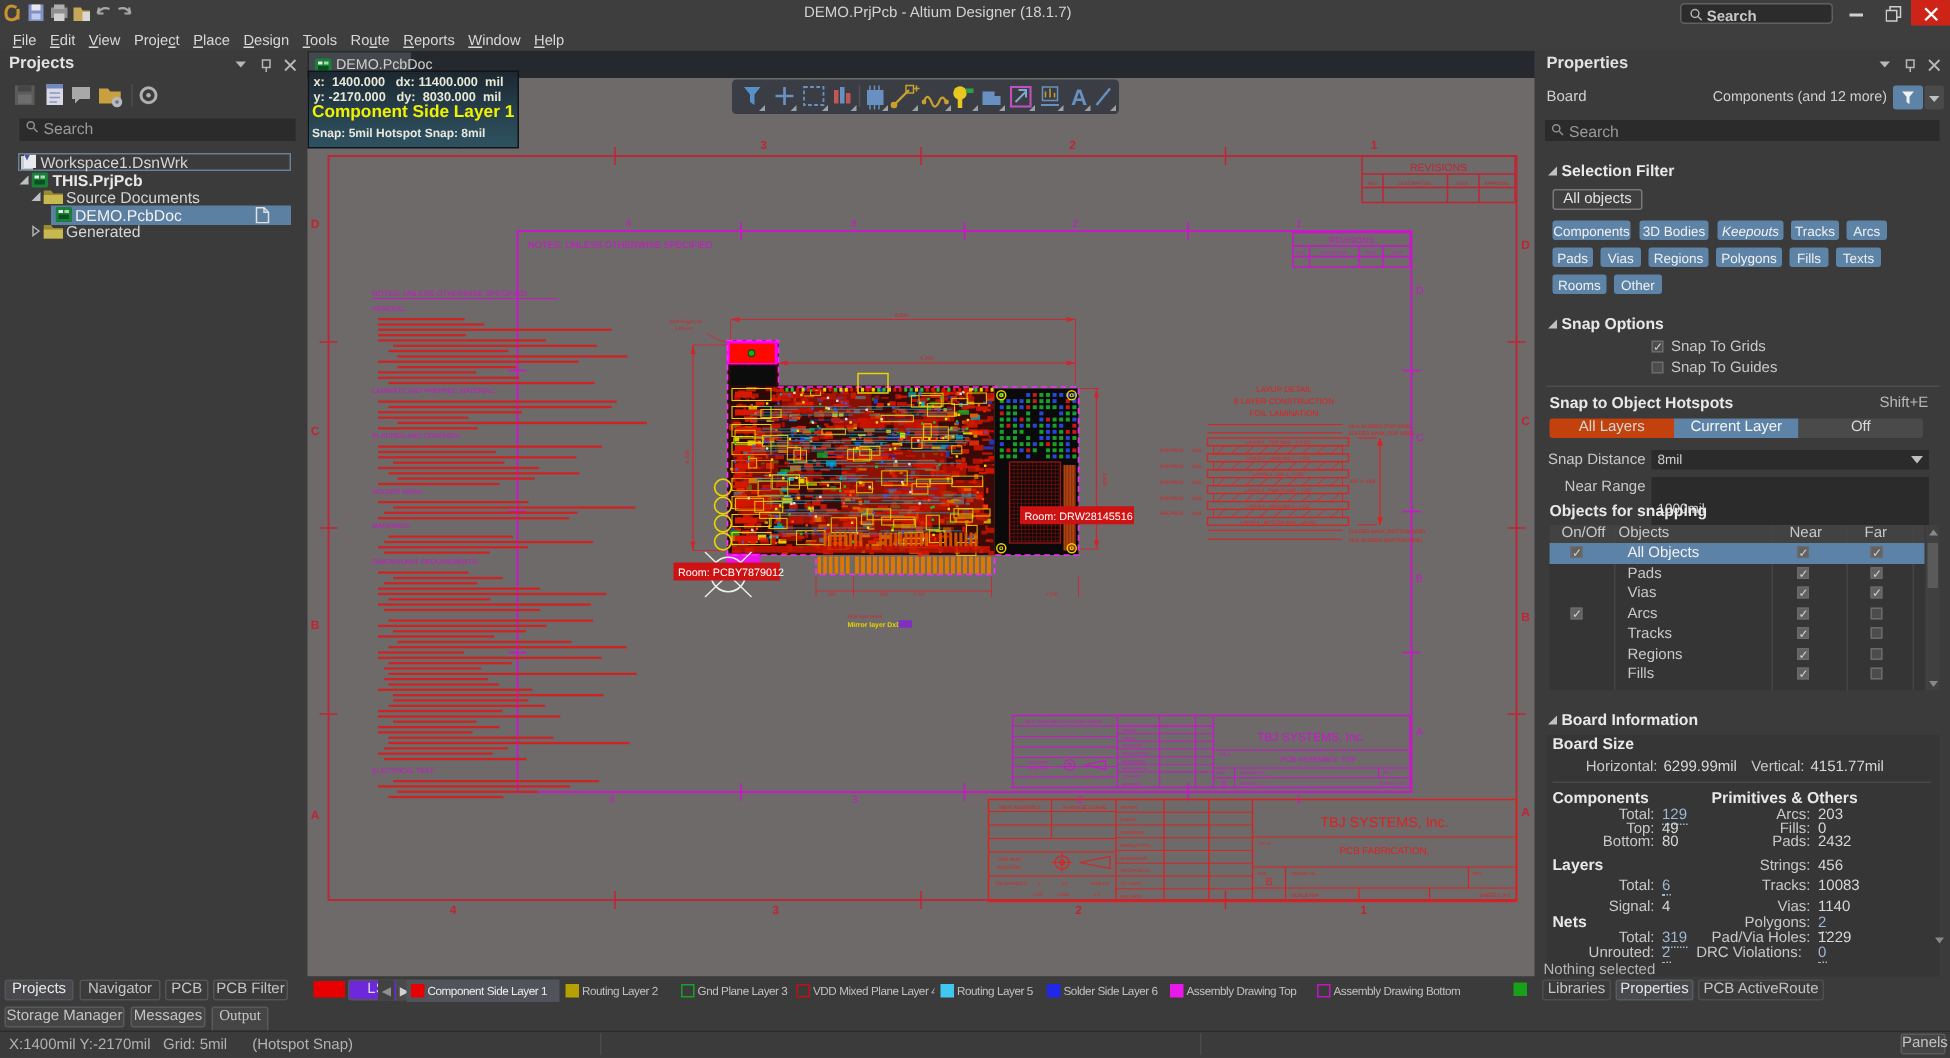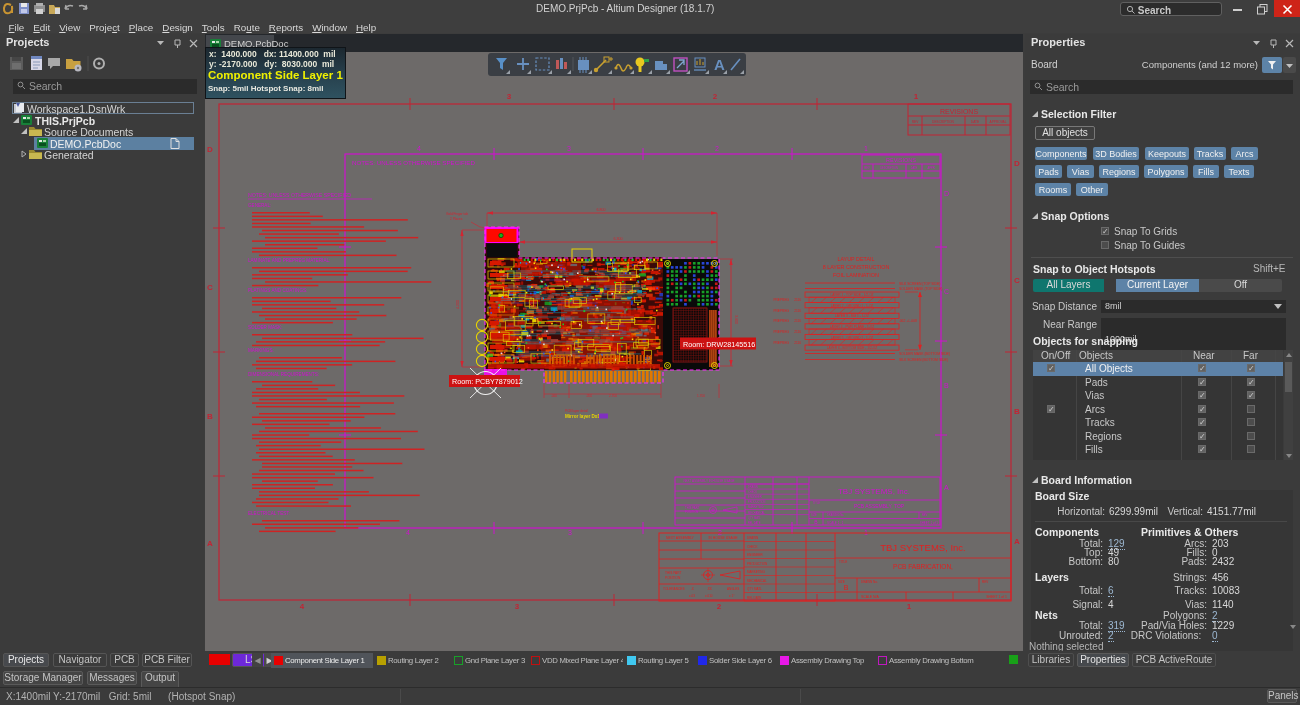--- a/index.html
+++ b/index.html
@@ -2237,21 +2237,21 @@
         <circle cx="3.5" cy="3.5" r="2.4" stroke="#909090" fill="none"></circle>
         <line x1="5.5" y1="5.5" x2="8" y2="8" stroke="#909090"></line>
       </svg> Search</div>
 <svg class="abs" style="left:6px;top:76px" width="8" height="8">
       <path d="M7 1 L7 7 L1 7 z" fill="#c0c0c0"></path>
     </svg>
     <div class="sechead" style="left:16px;top:74px;">Selection Filter</div>
     <div class="abs" style="left:10px;top:92px;width:60px;height:14px;background:#3f3f3f;border:1px solid #787878;border-radius:2px;color:#e0e0e0;font-size:10px;text-align:center;">All objects</div>
     <div class="bluebtn" style="left:10px;top:113px;width:52px;">Components</div>
 <div class="bluebtn" style="left:68px;top:113px;width:46px;">3D Bodies</div>
-<div class="bluebtn" style="left:120px;top:113px;width:44px;">Keepouts</div>
+<div class="bluebtn" style="left:120px;top:113px;width:44px;font-style:italic;">Keepouts</div>
 <div class="bluebtn" style="left:169px;top:113px;width:32px;">Tracks</div>
 <div class="bluebtn" style="left:206px;top:113px;width:27px;">Arcs</div>
 <div class="bluebtn" style="left:10px;top:131px;width:27px;">Pads</div>
 <div class="bluebtn" style="left:42px;top:131px;width:27px;">Vias</div>
 <div class="bluebtn" style="left:74px;top:131px;width:40px;">Regions</div>
 <div class="bluebtn" style="left:119px;top:131px;width:44px;">Polygons</div>
 <div class="bluebtn" style="left:168px;top:131px;width:26px;">Fills</div>
 <div class="bluebtn" style="left:199px;top:131px;width:30px;">Texts</div>
 <div class="bluebtn" style="left:10px;top:149px;width:36px;">Rooms</div>
 <div class="bluebtn" style="left:51px;top:149px;width:32px;">Other</div>
@@ -2259,21 +2259,21 @@
       <path d="M7 1 L7 7 L1 7 z" fill="#c0c0c0"></path>
     </svg>
     <div class="sechead" style="left:16px;top:176px;">Snap Options</div>
     <div class="cb" style="left:76px;top:193px;">✓</div>
     <div class="lbl" style="left:89px;top:192px;">Snap To Grids</div>
     <div class="cb" style="left:76px;top:207px;"></div>
     <div class="lbl" style="left:89px;top:206px;">Snap To Guides</div>
     <div class="abs" style="left:6px;top:223px;width:262px;height:1px;background:#4e4e4e;"></div>
     <div class="sechead" style="left:8px;top:229px;">Snap to Object Hotspots</div>
     <div class="lbl" style="left:228px;top:229px;color:#b8b8b8;">Shift+E</div>
-    <div class="abs" style="left:8px;top:245px;width:71px;height:13px;background:#0f766e;color:#d8d8d8;font-size:10px;text-align:center;border-radius:2px 0 0 2px;">All Layers</div>
+    <div class="abs" style="left:8px;top:245px;width:83px;height:13px;background:#c2410c;color:#d8d8d8;font-size:10px;text-align:center;border-radius:2px 0 0 2px;">All Layers</div>
     <div class="abs" style="left:91px;top:245px;width:83px;height:13px;background:#5d83a7;color:#f4f4f4;font-size:10px;text-align:center;">Current Layer</div>
     <div class="abs" style="left:174px;top:245px;width:83px;height:13px;background:#4a4a4a;color:#d8d8d8;font-size:10px;text-align:center;border-radius:0 2px 2px 0;">Off</div>
     <div class="lbl" style="left:2px;top:267px;width:70px;text-align:right;">Snap Distance</div>
     <div class="abs well" style="left:76px;top:266px;width:185px;height:13px;padding:1px 4px;font-size:9px;color:#d0d0d0;">8mil<svg class="abs" style="right:3px;top:4px" width="9" height="7">
         <path d="M0 0 l4 5 l4 -5 z" fill="#c0c0c0"></path>
       </svg></div>
     <div class="lbl" style="left:2px;top:285px;width:70px;text-align:right;">Near Range</div>
     <div class="abs well" style="left:76px;top:284px;width:185px;height:13px;padding:16px 4px;font-size:9px;color:#d0d0d0;">1000mil</div>
     <div class="sechead" style="left:8px;top:301px;">Objects for snapping</div>
     <div class="abs" style="left:8px;top:316px;width:250px;height:110px;background:#353535;font-size:10px;color:#c8c8c8;">
@@ -2386,20 +2386,20 @@
 <div class="ltab" style="left:451px;top:653px;color:#c0c0c0;width:76px;"><span class="sw" style="border:1.5px solid #18a028;"></span>Gnd Plane Layer 3</div>
 <div class="ltab" style="left:528px;top:653px;color:#c0c0c0;width:95px;"><span class="sw" style="border:1.5px solid #c01010;"></span>VDD Mixed Plane Layer 4</div>
 <div class="ltab" style="left:624px;top:653px;color:#c0c0c0;width:70px;"><span class="sw" style="background:#40c8f0;"></span>Routing Layer 5</div>
 <div class="ltab" style="left:695px;top:653px;color:#c0c0c0;width:81px;"><span class="sw" style="background:#2028e8;"></span>Solder Side Layer 6</div>
 <div class="ltab" style="left:777px;top:653px;color:#c0c0c0;width:97px;"><span class="sw" style="background:#e818e8;"></span>Assembly Drawing Top</div>
 <div class="ltab" style="left:875px;top:653px;color:#c0c0c0;width:122px;"><span class="sw" style="border:1.5px solid #c018c0;"></span>Assembly Drawing Bottom</div>
 <div class="abs" style="left:1009px;top:655px;width:9px;height:9px;background:#18a018;"></div>
 <div class="abs" style="left:0;top:669px;width:1300px;height:18px;background:#3b3b3b;"></div>
 <div class="tab" style="left:3px;top:671px;width:80px;height:14px;background:#454545;border-color:#5a5a5a;">Storage Manager</div>
 <div class="tab" style="left:87px;top:671px;width:50px;height:14px;background:#454545;border-color:#5a5a5a;">Messages</div>
-<div class="tab" style="left:141px;top:671px;width:38px;height:26px;background:#454545;border-color:#5a5a5a;">Output</div>
+<div class="tab" style="left:141px;top:671px;width:38px;height:26px;background:#454545;border-color:#5a5a5a;font-family:Liberation Serif, serif;">Output</div>
 <div class="abs" style="left:0;top:687px;width:1300px;height:18px;background:#3b3b3b;border-top:1px solid #2c2c2c;"></div>
 <div class="abs" style="left:6px;top:691px;color:#b2b2b2;font-size:10px;">X:1400mil Y:-2170mil&nbsp;&nbsp;&nbsp;Grid: 5mil&nbsp;&nbsp;&nbsp;&nbsp;&nbsp;&nbsp;(Hotspot Snap)</div>
 <div class="abs" style="left:400px;top:689px;width:1px;height:14px;background:#4a4a4a;"></div>
 <div class="abs" style="left:800px;top:689px;width:1px;height:14px;background:#4a4a4a;"></div>
 <div class="tab" style="left:1028px;top:653px;width:46px;height:14px;border-color:#4e4e4e;">Libraries</div>
 <div class="tab" style="left:1077px;top:653px;width:52px;height:14px;background:#46494d;border-color:#5a5a5a;color:#e4e4e4;">Properties</div>
 <div class="tab" style="left:1132px;top:653px;width:84px;height:14px;border-color:#4e4e4e;">PCB ActiveRoute</div>
 <div class="tab" style="left:1267px;top:689px;width:30px;height:14px;background:#454545;border-color:#5a5a5a;">Panels</div>
 </body></html>

